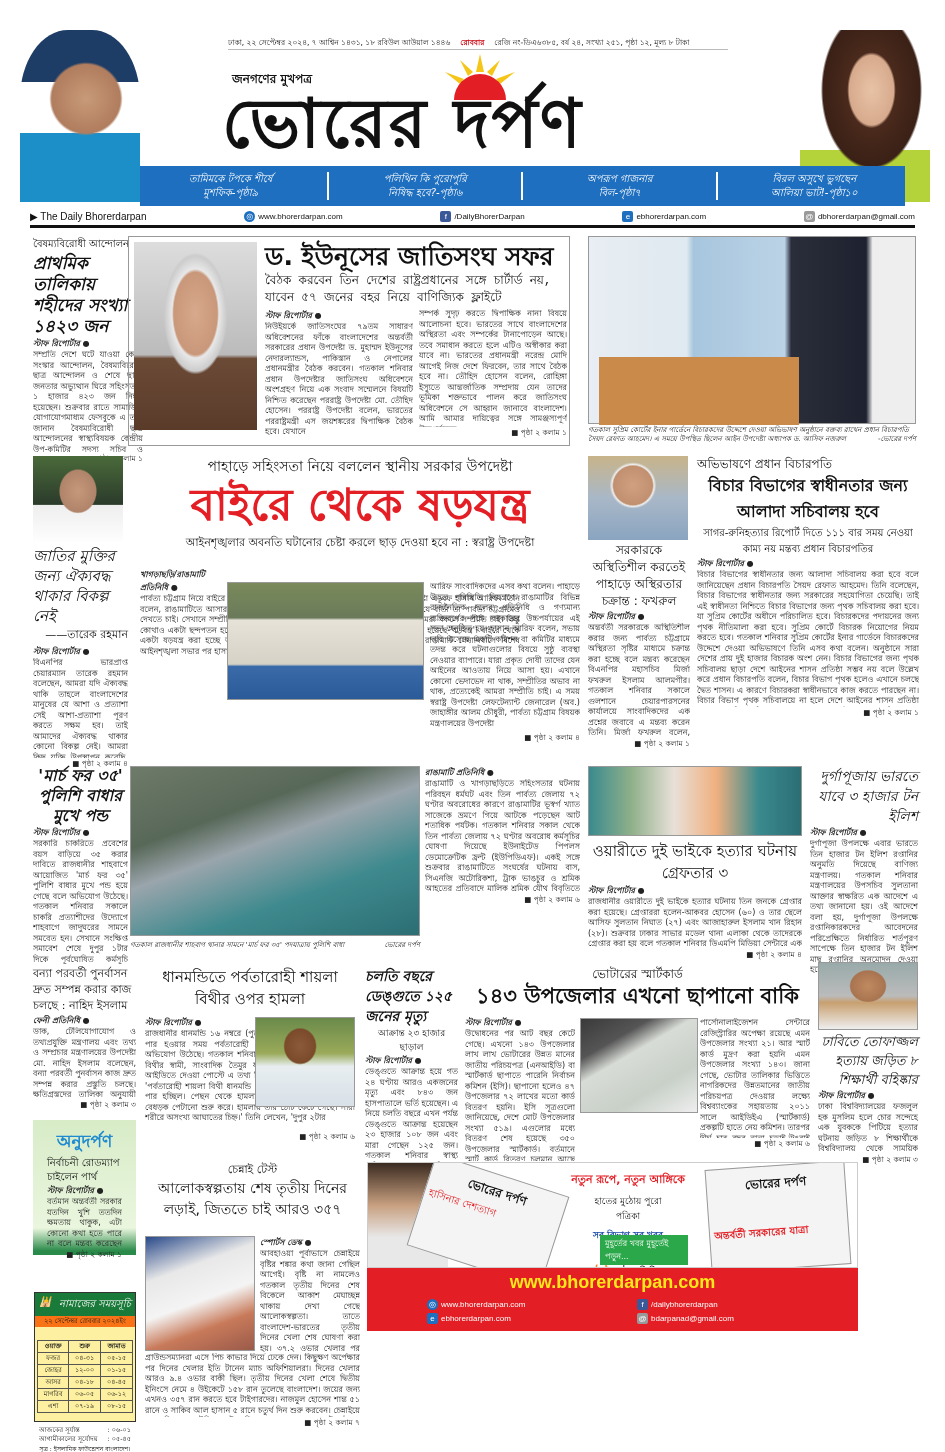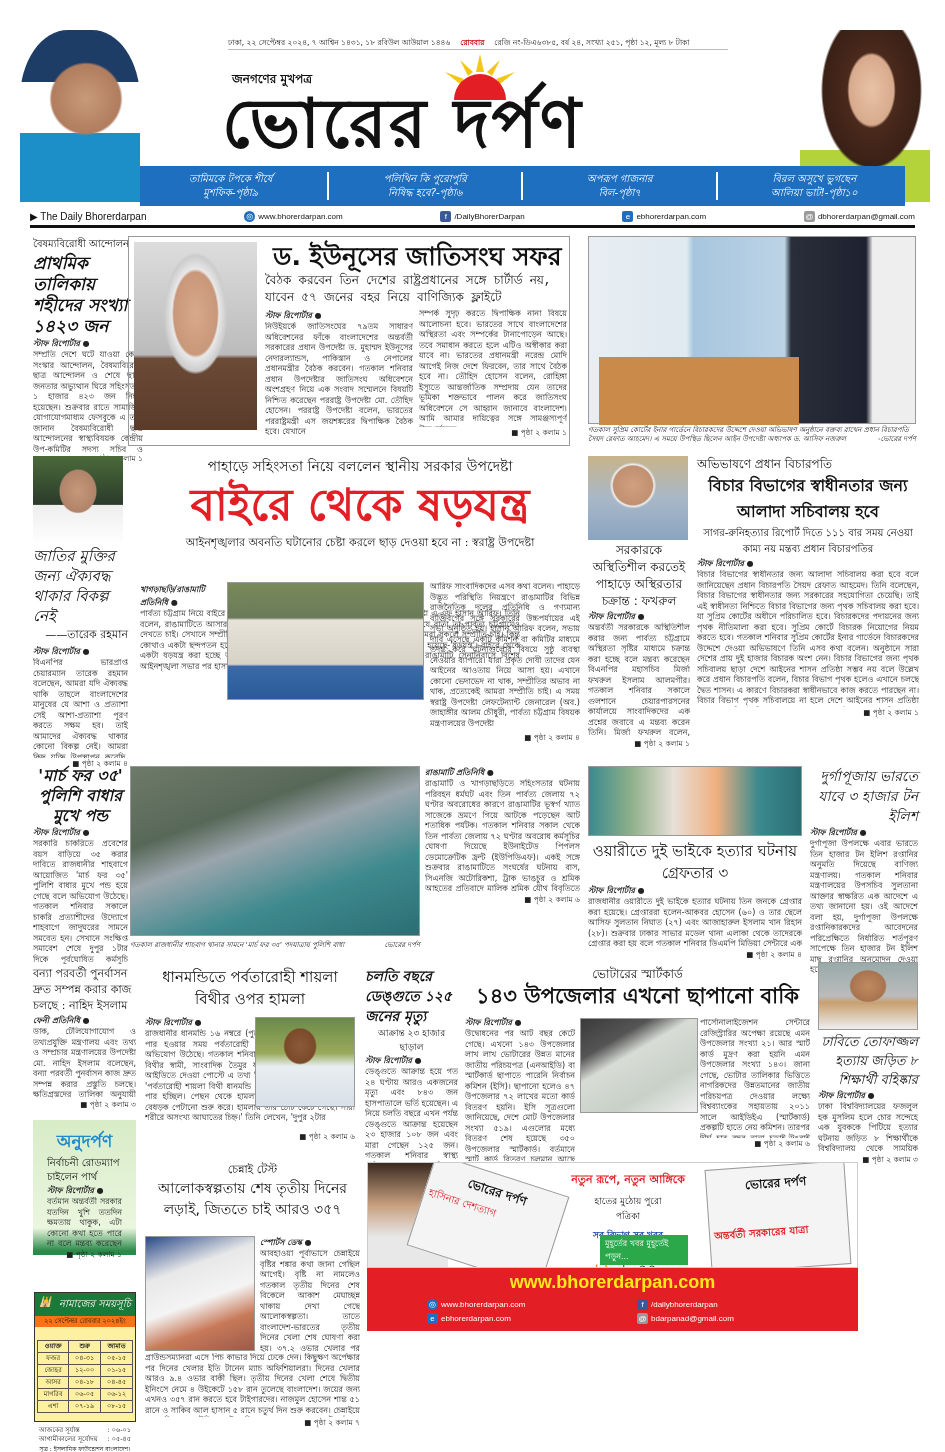--- a/index.html
+++ b/index.html
@@ -94,21 +94,21 @@
 <div class="abs" style="left:33px;top:236px;width:110px">
   <div style="font-size:10px;font-family:'DejaVu Sans',sans-serif">বৈষম্যবিরোধী আন্দোলন</div>
   <div class="hl" style="font-size:17px;line-height:21px;font-weight:bold;font-style:italic">প্রাথমিক তালিকায় শহীদের সংখ্যা ১৪২৩ জন</div>
   <div class="by">স্টাফ রিপোর্টার ●</div>
   <div class="txt" style="height:103px;overflow:hidden">সম্প্রতি দেশে ঘটে যাওয়া কোটা সংস্কার আন্দোলন, বৈষম্যবিরোধী ছাত্র আন্দোলন ও শেষে ছাত্র-জনতার অভ্যুত্থান ঘিরে সহিংসতায় ১ হাজার ৪২৩ জন নিহত হয়েছেন। শুক্রবার রাতে সামাজিক যোগাযোগমাধ্যম ফেসবুকে এ তথ্য জানান বৈষম্যবিরোধী ছাত্র আন্দোলনের স্বাস্থ্যবিষয়ক কেন্দ্রীয় উপ-কমিটির সদস্য সচিব ও সমন্বয়ক তারেকুল ইসলাম। তারেকুল ইসলাম বলেন, আমরা ১ হাজার ৪২৩ জন শহিদের একটি প্রাথমিক</div>
   <div class="jump">■ পৃষ্ঠা ২ কলাম ১</div>
 </div>
 
 <div class="abs" style="left:128px;top:236px;width:442px;height:210px;border:1px solid #999">
   <div class="abs" style="left:5px;top:5px;width:123px;height:188px;background:radial-gradient(ellipse at 50% 38%,#d8a98c 0,#c9977a 25%,#e8e8e8 27%,#ccc 35%,transparent 37%),linear-gradient(180deg,#ddd 0,#bbb 60%,#6b4a36 62%,#5a3b2a 100%)"></div>
-  <div class="abs hl" style="left:144px;top:4px;width:300px;font-size:25px;font-weight:bold;line-height:32px;font-family:'DejaVu Sans',sans-serif">ড. ইউনূসের জাতিসংঘ সফর</div>
+  <div class="abs hl" style="left:136px;top:4px;width:300px;font-size:25px;font-weight:bold;line-height:32px;font-family:'DejaVu Sans',sans-serif">ড. ইউনূসের জাতিসংঘ সফর</div>
   <div class="abs" style="left:136px;top:36px;width:300px;font-size:12px;line-height:17px;font-family:Liberation Mono, monospace">বৈঠক করবেন তিন দেশের রাষ্ট্রপ্রধানের সঙ্গে চার্টার্ড নয়, যাবেন ৫৭ জনের বহর নিয়ে বাণিজ্যিক ফ্লাইটে</div>
   <div class="abs" style="left:136px;top:72px;width:148px">
     <div class="by">স্টাফ রিপোর্টার ●</div>
     <div class="txt" style="height:118px;overflow:hidden">নিউইয়র্কে জাতিসংঘের ৭৯তম সাধারণ অধিবেশনের ফাঁকে বাংলাদেশের অন্তর্বর্তী সরকারের প্রধান উপদেষ্টা ড. মুহাম্মদ ইউনূসের নেদারল্যান্ডস, পাকিস্তান ও নেপালের প্রধানমন্ত্রীর বৈঠক করবেন। গতকাল শনিবার প্রধান উপদেষ্টার জাতিসংঘ অধিবেশনে অংশগ্রহণ নিয়ে এক সংবাদ সম্মেলনে বিষয়টি নিশ্চিত করেছেন পররাষ্ট্র উপদেষ্টা মো. তৌহিদ হোসেন। পররাষ্ট্র উপদেষ্টা বলেন, ভারতের পররাষ্ট্রমন্ত্রী এস জয়শঙ্করের দ্বিপাক্ষিক বৈঠক হবে। যেখানে</div>
   </div>
   <div class="abs" style="left:290px;top:72px;width:148px">
     <div class="txt" style="height:118px;overflow:hidden">সম্পর্ক সুদৃঢ় করতে দ্বিপাক্ষিক নানা বিষয়ে আলোচনা হবে। ভারতের সাথে বাংলাদেশের অস্থিরতা এবং সম্পর্কের টানাপোড়েন আছে। তবে সমাধান করতে হলে এটিও অস্বীকার করা যাবে না। ভারতের প্রধানমন্ত্রী নরেন্দ্র মোদি আগেই নিজ দেশে ফিরবেন, তার সাথে বৈঠক হবে না। তৌহিদ হোসেন বলেন, রোহিঙ্গা ইস্যুতে আন্তর্জাতিক সম্প্রদায় যেন তাদের ভূমিকা শক্তভাবে পালন করে জাতিসংঘ অধিবেশনে সে আহ্বান জানাবে বাংলাদেশ। আমি আমার দায়িত্বের সঙ্গে সামঞ্জস্যপূর্ণ উচ্চপর্যায়ের</div>
     <div class="jump">■ পৃষ্ঠা ২ কলাম ১</div>
   </div>
 </div>
@@ -127,21 +127,21 @@
   <div class="by">স্টাফ রিপোর্টার ●</div>
   <div class="txt" style="height:100px;overflow:hidden">বিএনপির ভারপ্রাপ্ত চেয়ারম্যান তারেক রহমান বলেছেন, আমরা যদি ঐক্যবদ্ধ থাকি তাহলে বাংলাদেশের মানুষের যে আশা ও প্রত্যাশা সেই আশা-প্রত্যাশা পূরণ করতে সক্ষম হব। তাই আমাদের ঐক্যবদ্ধ থাকার কোনো বিকল্প নেই। আমরা কিছু যুক্তি উপস্থাপন করেছি, কিন্তু এর বাইরেও অনেক কাজ করতে হবে। দেশে রাজনৈতিক</div>
   <div class="jump">■ পৃষ্ঠা ২ কলাম ৪</div>
 </div>
 
 <div class="abs" style="left:140px;top:456px;width:440px">
   <div style="text-align:center;font-family:'DejaVu Sans',sans-serif;font-size:14px;line-height:20px">পাহাড়ে সহিংসতা নিয়ে বললেন স্থানীয় সরকার উপদেষ্টা</div>
   <div style="text-align:center;font-family:'DejaVu Sans',sans-serif;font-size:44px;line-height:58px;font-weight:bold;color:#e31e24">বাইরে থেকে ষড়যন্ত্র</div>
   <div style="text-align:center;font-family:'DejaVu Sans',sans-serif;font-size:11px;line-height:18px">আইনশৃঙ্খলার অবনতি ঘটানোর চেষ্টা করলে ছাড় দেওয়া হবে না : স্বরাষ্ট্র উপদেষ্টা</div>
 </div>
-<div class="abs" style="left:140px;top:583px;width:82px">
+<div class="abs" style="left:140px;top:568px;width:82px">
   <div class="by">খাগড়াছড়ি/রাঙামাটি প্রতিনিধি ●</div>
   <div class="txt" style="height:160px;overflow:hidden;width:380px;">পার্বত্য চট্টগ্রাম নিয়ে বাইরে থেকে ষড়যন্ত্র হচ্ছে বলে মন্তব্য করেছেন স্থানীয় সরকার উপদেষ্টা এ এফ হাসান আরিফ। তিনি বলেন, রাঙামাটিতে আসার সময় দেয়ালে দেয়ালে যে গ্রাফিতি দেখেছি, সেই গ্রাফিতির যে বার্তা তা পার্বত্য চট্টগ্রামেও দেখতে চাই। সেখানে সম্প্রীতি থাকবে; কাঁধে কাঁধ মিলিয়ে আমরা একসঙ্গে কাজ করব। আমরা সকলে সম্প্রীতি চাই। কিন্তু কোথাও একটা ছন্দপতন হচ্ছে। ছন্দপতনের ব্যাপারে প্রত্যেকের মুখে একটা শব্দই উচ্চারিত হয়েছে-'ষড়যন্ত্র'। বাইরে থেকে একটা ষড়যন্ত্র করা হচ্ছে আমাদের সম্প্রীতি নষ্ট করার জন্য। গতকাল শনিবার দুপুরে রাঙামাটি সেনানিবাসে বিশেষ আইনশৃঙ্খলা সভার পর হাসান</div>
 </div>
 <div class="abs photo" style="left:227px;top:582px;width:197px;height:118px;background:linear-gradient(180deg,#7a8a5a 0,#6a7a5a 30%,#e6e2d8 32%,#d6d2c6 70%,#3a6aa8 72%,#2a5a98)"></div>
 <div class="abs" style="left:430px;top:582px;width:150px">
   <div class="txt" style="height:150px;overflow:hidden">আরিফ সাংবাদিকদের এসব কথা বলেন। পাহাড়ে উদ্ভূত পরিস্থিতি নিয়ন্ত্রণে রাঙামাটির বিভিন্ন রাজনৈতিক দলের প্রতিনিধি ও গণ্যমান্য ব্যক্তিবর্গের সঙ্গে সরকারের উচ্চপর্যায়ের এই সভা অনুষ্ঠিত হয়। হাসান আরিফ বলেন, সভায় দাবি এসেছে একটি কমিশন বা কমিটির মাধ্যমে তদন্ত করে ঘটনাগুলোর বিষয়ে সুষ্ঠু ব্যবস্থা নেওয়ার ব্যাপারে। যারা প্রকৃত দোষী তাদের যেন আইনের আওতায় নিয়ে আসা হয়। এখানে কোনো ভেদাভেদ না থাক, সম্প্রীতির অভাব না থাক, প্রত্যেকেই আমরা সম্প্রীতি চাই। এ সময় স্বরাষ্ট্র উপদেষ্টা লেফটেন্যান্ট জেনারেল (অব.) জাহাঙ্গীর আলম চৌধুরী, পার্বত্য চট্টগ্রাম বিষয়ক মন্ত্রণালয়ের উপদেষ্টা</div>
   <div class="jump">■ পৃষ্ঠা ২ কলাম ৪</div>
 </div>
 
 <div class="abs" style="left:588px;top:456px;width:100px;height:84px;background:radial-gradient(ellipse at 45% 35%,#d0a080 0,#c09070 25%,#eee 27%,transparent 30%),linear-gradient(180deg,#c8b48a,#a9b8c8 50%,#8aa4c0)"></div>

